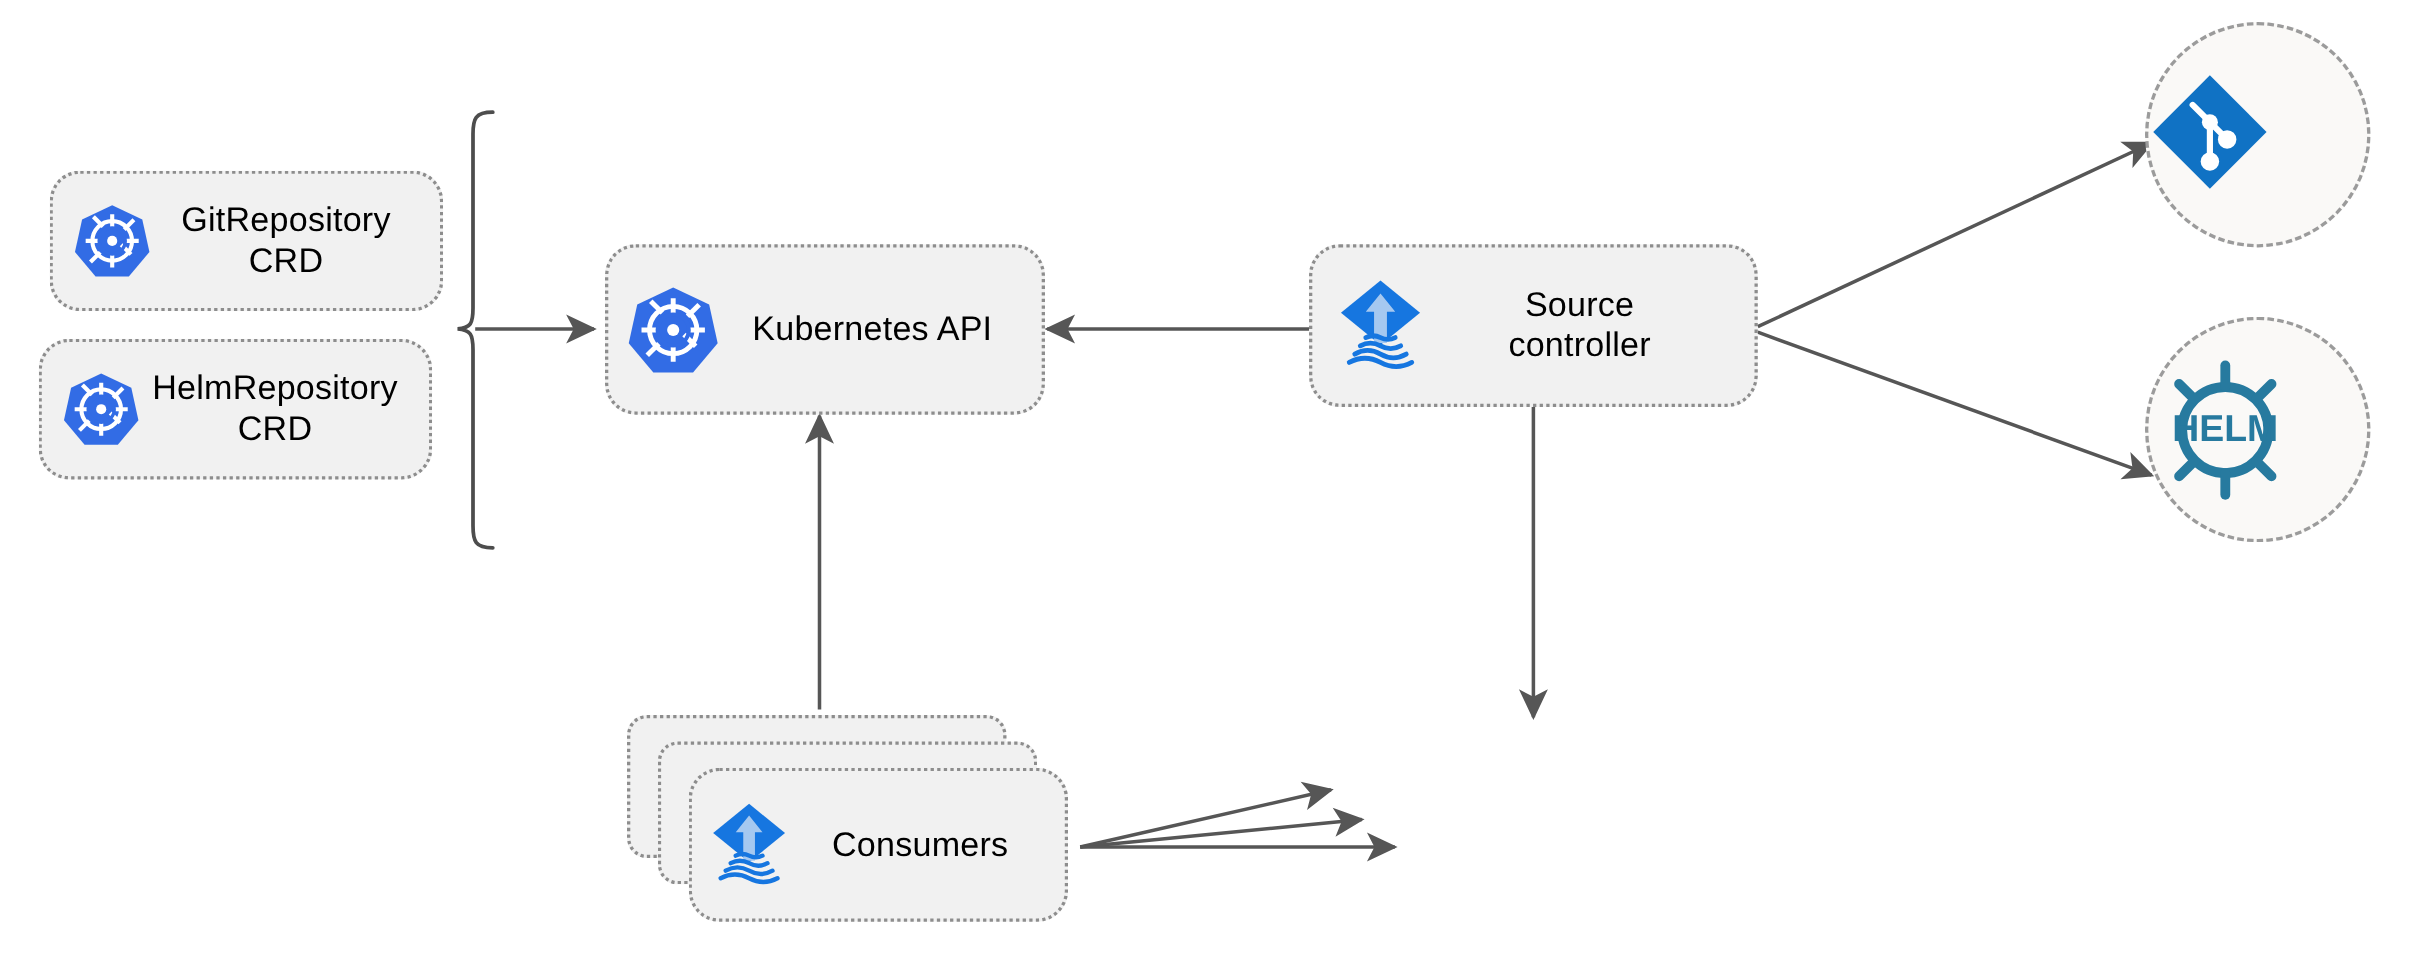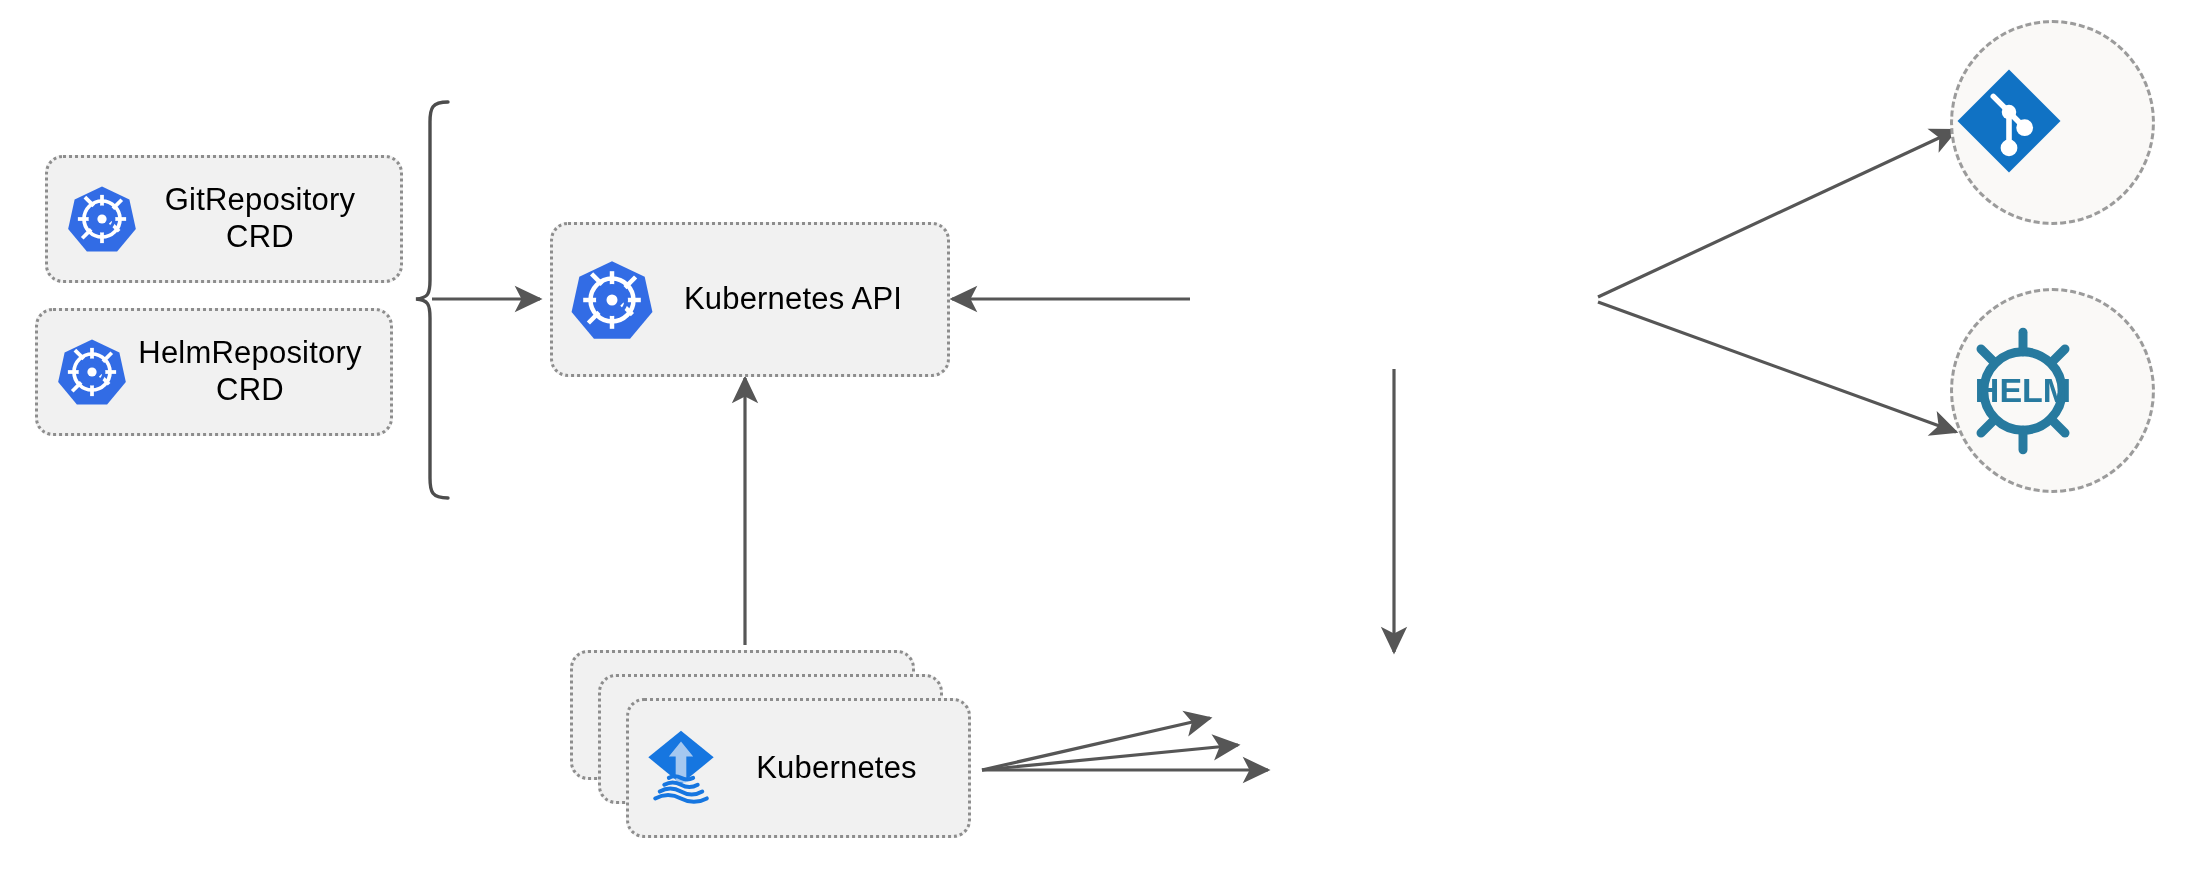--- a/index.html
+++ b/index.html
@@ -1,19 +1,19 @@
 <!DOCTYPE html>
 <html><head>
 <meta charset="utf-8">
 <style>
   html,body{margin:0;padding:0;background:#ffffff;}
   body{font-family:"Liberation Sans","DejaVu Sans",sans-serif;}
   #canvas{position:relative;width:2198px;height:878px;background:#ffffff;overflow:hidden;}
 
-  .node{position:absolute;box-sizing:border-box;background:#f1f1f1;border:3px dotted #8d8d8d;border-radius:18px;display:flex;align-items:center;}
+  .node{position:absolute;box-sizing:border-box;background:#f1f1f1;border:3px dotted #8d8d8d;border-radius:28px;display:flex;align-items:center;}
   .node .icon{flex:0 0 auto;display:flex;align-items:center;justify-content:center;}
   .node .label{flex:1 1 auto;text-align:center;color:#000000;font-size:31px;line-height:1.18;white-space:pre-line;letter-spacing:.2px;}
 
   .stack-card{position:absolute;box-sizing:border-box;background:#f1f1f1;border:3px dotted #8d8d8d;border-radius:18px;}
 
   .circ{position:absolute;box-sizing:border-box;border:3px dashed #9b9b9b;border-radius:50%;background:#faf9f7;display:flex;align-items:center;justify-content:flex-start;}
 
   svg.edges{position:absolute;left:0;top:0;width:2198px;height:878px;pointer-events:none;}
   .ln{stroke:#565656;stroke-width:3.2;fill:none;}
   .brace{stroke:#4d4d4d;stroke-width:3.4;fill:none;stroke-linecap:round;}
@@ -119,20 +119,38 @@
           <path d="M75.6 21.4l3.7 3.7-12.3 12.3-3.7-3.7z"></path>
           <path d="M24.4 78.6l-3.7-3.7 12.3-12.3 3.7 3.7z"></path>
           <circle cx="50" cy="50" r="25" fill="none" stroke="#ffffff" stroke-width="5.2"></circle>
           <circle cx="50" cy="50" r="16.5" fill="none" stroke="#326ce5" stroke-width="4.2"></circle>
         </g>
       </svg>
     </span>
     <span class="label">Kubernetes API</span>
   </div>
 
+  <div class="node" style="left:1190px;top:222px;width:408px;height:148px;padding:0 20px;">
+    <span class="icon">
+      <svg width="84" height="92" viewBox="0 0 100 110">
+        <polygon points="50,6 93,41 50,76 7,41" fill="#1676e0"></polygon>
+        <g fill="#a5c8f0">
+          <polygon points="50,20 66,40 57,40 57,74 43,74 43,40 34,40"></polygon>
+        </g>
+        <g stroke="#1676e0" stroke-width="5.2" fill="none" stroke-linecap="round">
+          <path d="M22 86 Q 36 78, 50 86 Q 64 94, 78 86"></path>
+          <path d="M16 95 Q 33 86, 50 95 Q 67 104, 84 95"></path>
+          <path d="M28 77 Q 39 71, 50 77 Q 61 83, 72 77"></path>
+          <path d="M34 68 Q 42 64, 50 68 Q 58 72, 66 68"></path>
+        </g>
+      </svg>
+    </span>
+    <span class="label">Source
+controller</span>
+  </div>
 
   <div class="circ" style="left:1950px;top:20px;width:205px;height:205px;">
     <span>
       <svg width="112" height="112" viewBox="0 0 100 100">
         <polygon points="50,4 96,50 50,96 4,50" fill="#1072c4"></polygon>
         <g stroke="#ffffff" stroke-width="5" fill="none" stroke-linecap="round">
           <path d="M36 28 L62 54"></path>
           <path d="M50 44 L50 72"></path>
         </g>
         <circle cx="50" cy="74" r="7.5" fill="#ffffff"></circle>
@@ -171,18 +189,18 @@
           <polygon points="50,6 93,41 50,76 7,41" fill="#1676e0"></polygon>
           <polygon points="50,20 66,40 57,40 57,74 43,74 43,40 34,40" fill="#a5c8f0"></polygon>
           <g stroke="#1676e0" stroke-width="5.2" fill="none" stroke-linecap="round">
             <path d="M22 86 Q 36 78, 50 86 Q 64 94, 78 86"></path>
             <path d="M16 95 Q 33 86, 50 95 Q 67 104, 84 95"></path>
             <path d="M28 77 Q 39 71, 50 77 Q 61 83, 72 77"></path>
             <path d="M34 68 Q 42 64, 50 68 Q 58 72, 66 68"></path>
           </g>
         </svg>
       </span>
-      <span class="label">Kubernetes</span>
+      <span class="label">Consumers</span>
     </div>
   </div>
 
 
 </div>
 
 </body></html>

